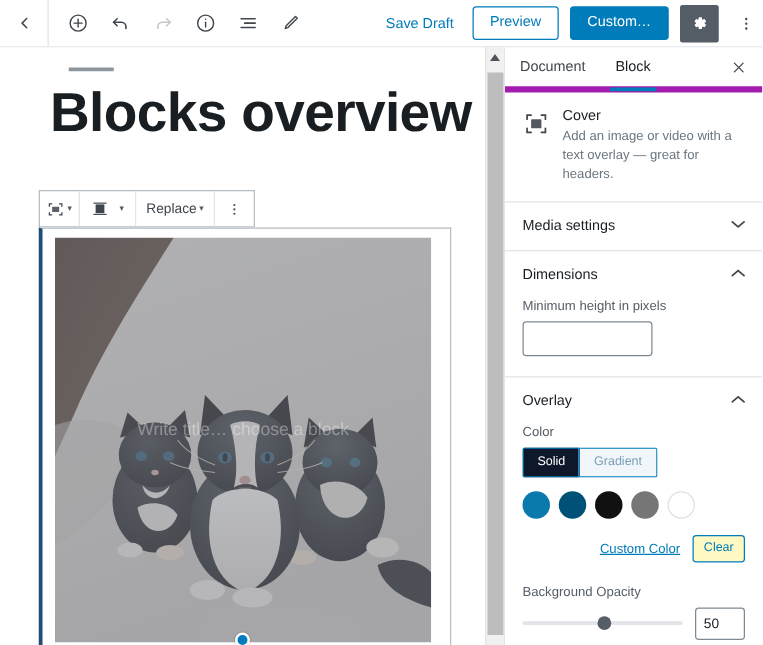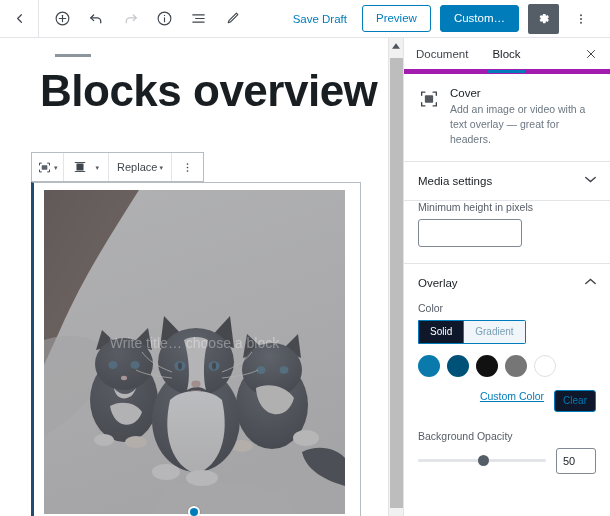--- a/index.html
+++ b/index.html
@@ -22,21 +22,21 @@
     color: #40464d; cursor: pointer;
   }
   .tb-divider { width: 1px; height: 37px; background: #e2e4e7; }
   .tb-icons { display: flex; align-items: center; padding-left: 8px; gap: 4px; }
   .tb-btn {
     width: 30px; height: 30px; display: flex; align-items: center; justify-content: center;
     color: #40464d; cursor: pointer; border-radius: 2px;
   }
   .tb-btn.disabled { color: #c5c8cb; cursor: default; }
   .tb-right {
-    margin-left: auto; display: flex; align-items: center; gap: 9px; padding-right: 16px;
+    margin-left: auto; display: flex; align-items: center; gap: 9px; padding-right: 0;
   }
   .save-draft {
     color: #007cba; font-size: 11.5px; cursor: pointer; padding: 4px 6px;
   }
   .btn-preview {
     font-size: 11.5px; color: #007cba; background: #fff;
     border: 1px solid #007cba; border-radius: 3px;
     padding: 6px 13px; cursor: pointer; line-height: 1.1;
   }
   .btn-publish {
@@ -177,26 +177,26 @@
   }
   .toggle-btn.on { background: #0f172a; color: #fff; border-right: none; }
   .toggle-btn.off { background: #f0f6fa; color: #7a9fb5; }
 
   .swatches { display: flex; gap: 7px; align-items: center; margin-bottom: 13px; }
   .swatch {
     width: 22px; height: 22px; border-radius: 50%; cursor: pointer;
   }
   .swatch.bordered { border: 1px solid #e0e0e0; }
 
-  .color-actions { display: flex; justify-content: flex-end; gap: 10px; }
+  .color-actions { display: flex; align-items: center; justify-content: flex-end; gap: 10px; }
   .custom-color-link {
     font-size: 10.5px; color: #007cba; text-decoration: underline; cursor: pointer;
   }
   .clear-btn {
-    font-size: 10px; color: #007cba; background: #0f172a;
+    font-size: 10px; color: #007cba; background: #fef9c3;
     border: 1px solid #007cba; border-radius: 3px; padding: 4px 8px; cursor: pointer;
     line-height: 1.2;
   }
 
   .slider-row { display: flex; align-items: center; gap: 10px; }
   .slider-track {
     position: relative; flex: 1; height: 3px; background: #e2e4e7; border-radius: 2px;
     cursor: pointer;
   }
   .slider-thumb {
@@ -453,20 +453,28 @@
         <span class="sb-panel-title">Media settings</span>
         <span class="chev">
           <svg width="11" height="7" viewBox="0 0 14 8" fill="none" stroke="#40464d" stroke-width="1.8" stroke-linecap="round">
               <polyline points="1,1.5 7,6.5 13,1.5"></polyline>
             </svg>
         </span>
       </div>
     </div>
 
     <div class="sb-panel">
+      <div class="sb-panel-head">
+        <span class="sb-panel-title">Dimensions</span>
+        <span class="chev">
+          <svg width="11" height="7" viewBox="0 0 14 8" fill="none" stroke="#40464d" stroke-width="1.8" stroke-linecap="round">
+              <polyline points="1,6.5 7,1.5 13,6.5"></polyline>
+            </svg>
+        </span>
+      </div>
       <div class="sb-panel-body">
         <label class="field-label">Minimum height in pixels</label>
         <input class="num-input" type="text" value="" style="">
       </div>
     </div>
 
     <div class="sb-panel">
       <div class="sb-panel-head">
         <span class="sb-panel-title">Overlay</span>
         <span class="chev">

